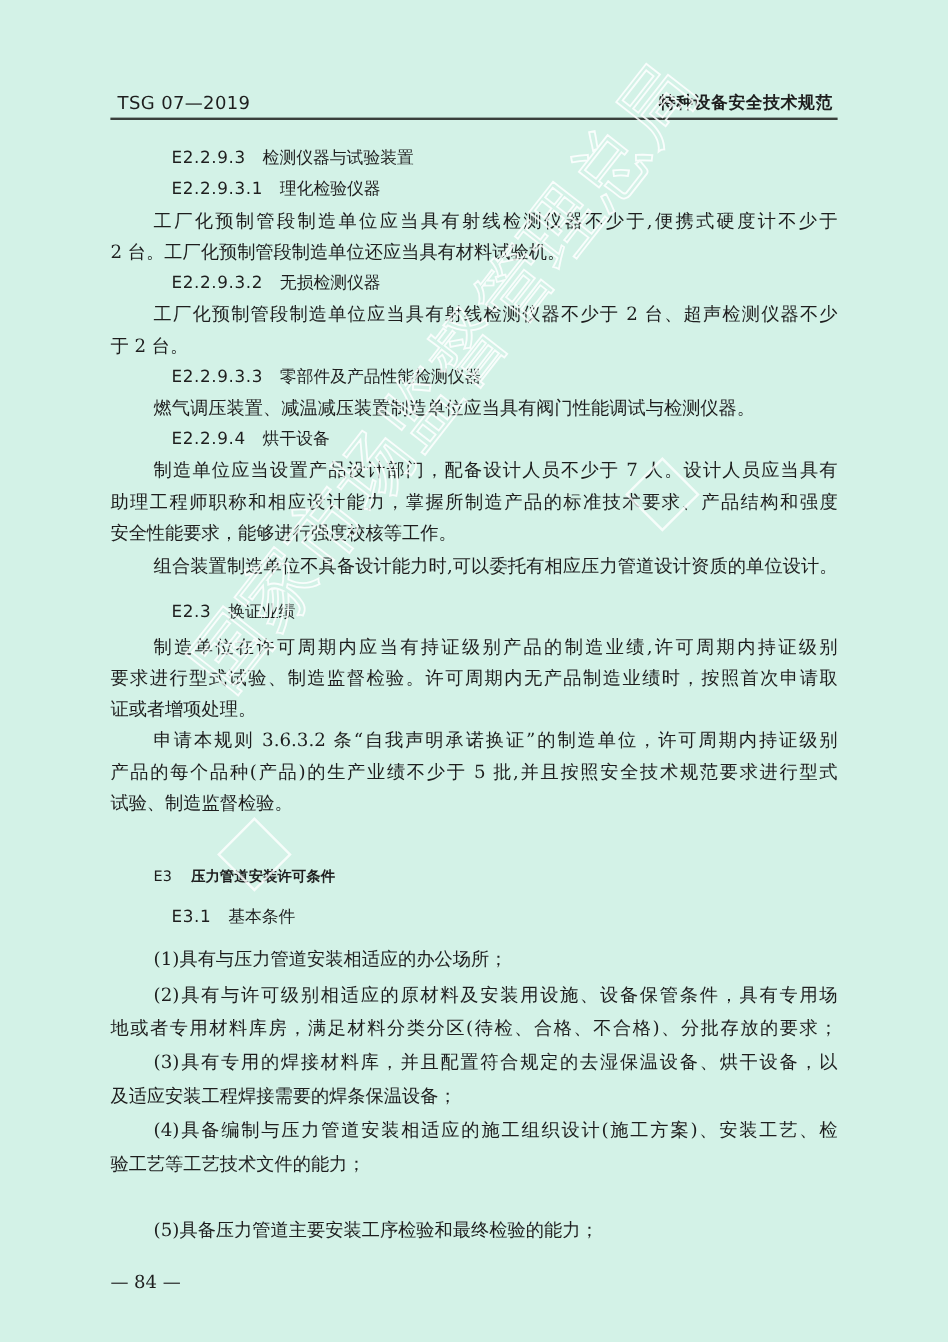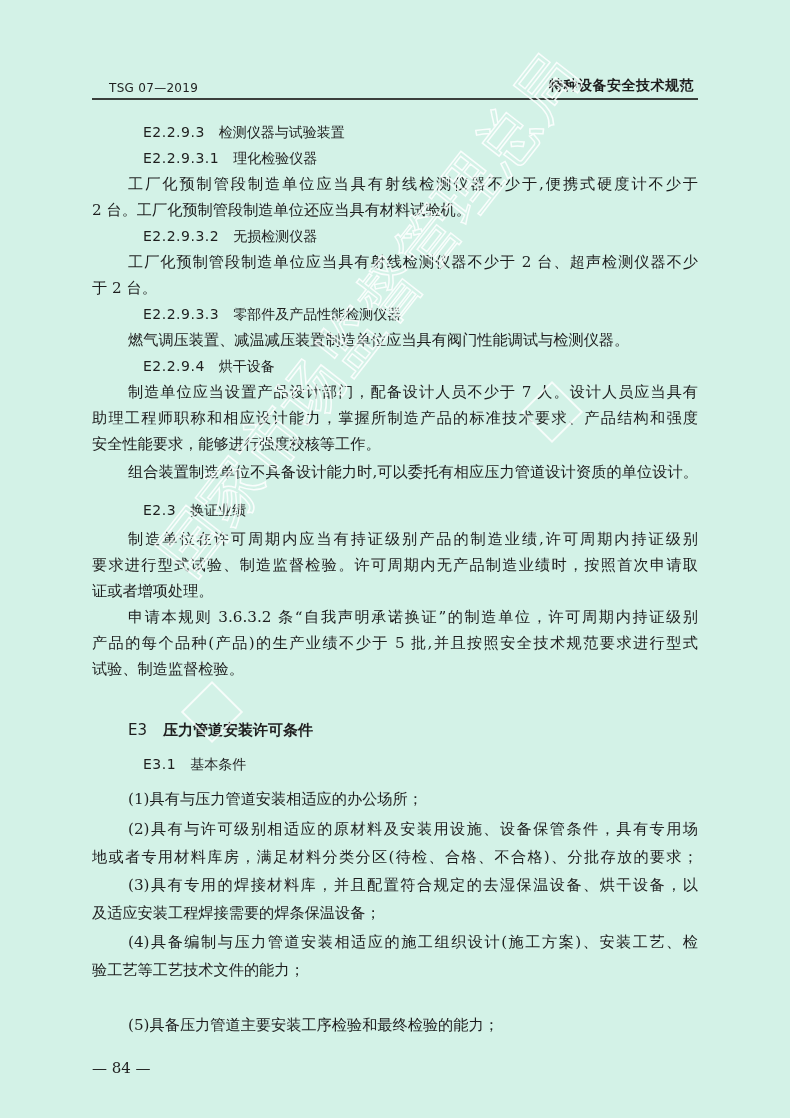--- a/index.html
+++ b/index.html
@@ -8,27 +8,27 @@
       background: #d3f2e7;
       position: relative; overflow: hidden;
       font-family: "DejaVu Serif", "Liberation Serif", serif;
       color: #1e1e1e;
     }
     .header {
       position: absolute; left: 92px; top: 76px; width: 606px; height: 22px;
       border-bottom: 2px solid #3a3f3c;
       font-family: "DejaVu Sans", "Liberation Sans", sans-serif;
     }
-    .header .left { position: absolute; left: 17px; bottom: 3px; font-size: 12px; letter-spacing: 0.3px; }
+    .header .left { position: absolute; left: 6px; bottom: 3px; font-size: 15px; letter-spacing: 0.3px; }
     .header .right { position: absolute; right: 4px; bottom: 3px; font-size: 14px; font-weight: bold; letter-spacing: 0.5px; }
     .content { position: absolute; left: 92px; top: 114px; width: 606px; }
     .line { position: absolute; left: 0; white-space: nowrap; font-size: 15.2px; line-height: 26px; }
     .h { font-family: "DejaVu Sans", "Liberation Sans", sans-serif; font-size: 14px; }
     .h .num { display: inline-block; margin-right: 14px; letter-spacing: 0.5px; margin-left: 15px; }
-    .h-bold { font-family: "DejaVu Sans", "Liberation Sans", sans-serif; font-size: 15px; font-weight: bold; }
+    .h-bold { font-family: "DejaVu Sans", "Liberation Sans", sans-serif; font-size: 12px; font-weight: bold; }
     .indent { left: 36px; }
     .justify { width: 606px; text-align: justify; text-align-last: justify; }
     .justify.indent { width: 570px; }
     .footer { position: absolute; left: 92px; top: 1016px; font-size: 15px; margin-top: 43px; }
     .watermark {
       position: absolute; left: 140px; top: 540px;
       transform: rotate(-52deg); transform-origin: left top;
       font-family: "DejaVu Sans", "Liberation Sans", sans-serif;
       font-size: 62px; color: rgba(255,255,255,0.75);
       -webkit-text-stroke: 1.5px rgba(255,255,255,0.85);

